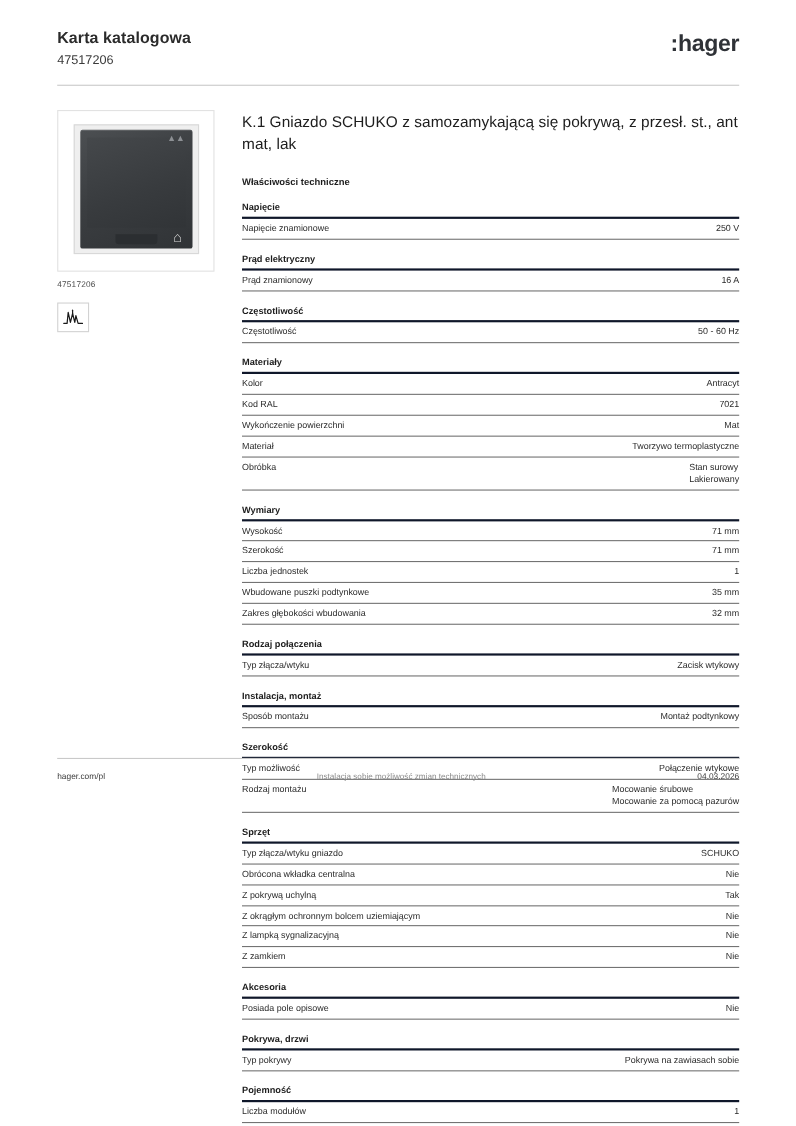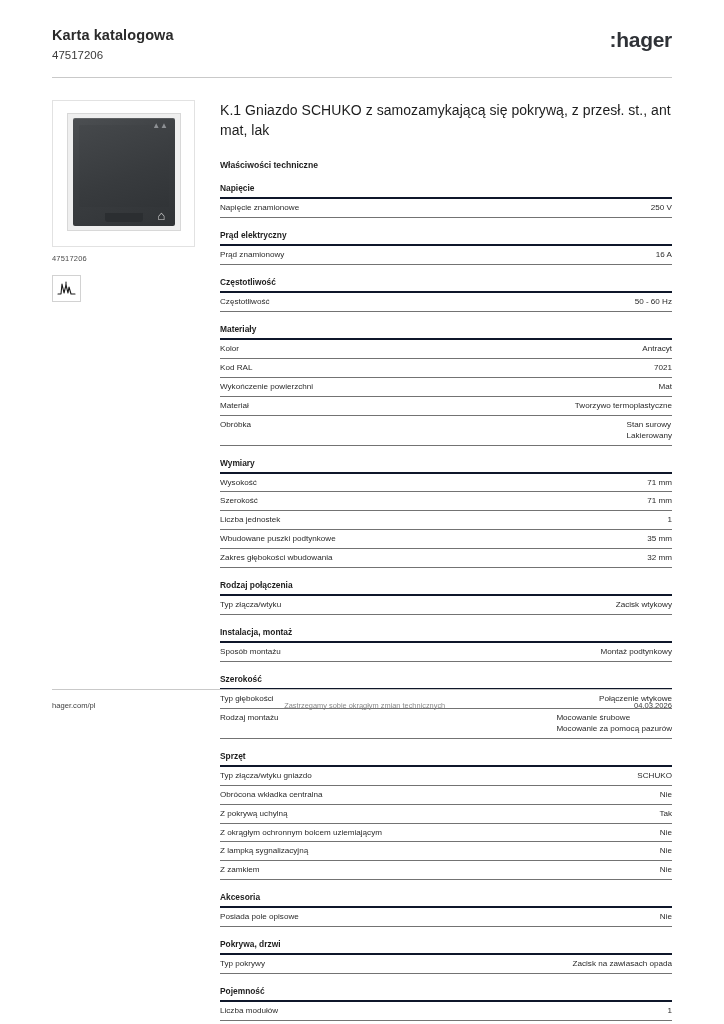--- a/index.html
+++ b/index.html
@@ -338,21 +338,21 @@
           <div class="group">
             <div class="group-title">Instalacja, montaż</div>
             <div class="row">
               <div class="label">Sposób montażu</div>
               <div class="value">Montaż podtynkowy</div>
             </div>
           </div>
           <div class="group">
             <div class="group-title">Szerokość</div>
             <div class="row">
-              <div class="label">Typ głębokości</div>
+              <div class="label">Typ możliwość</div>
               <div class="value">Połączenie wtykowe</div>
             </div>
             <div class="row">
               <div class="label">Rodzaj montażu</div>
               <div class="value">Mocowanie śrubowe
 Mocowanie za pomocą pazurów</div>
             </div>
           </div>
           <div class="group">
             <div class="group-title">Sprzęt</div>
@@ -385,21 +385,21 @@
             <div class="group-title">Akcesoria</div>
             <div class="row">
               <div class="label">Posiada pole opisowe</div>
               <div class="value">Nie</div>
             </div>
           </div>
           <div class="group">
             <div class="group-title">Pokrywa, drzwi</div>
             <div class="row">
               <div class="label">Typ pokrywy</div>
-              <div class="value">Zacisk na zawiasach opada</div>
+              <div class="value">Pokrywa na zawiasach sobie</div>
             </div>
           </div>
           <div class="group">
             <div class="group-title">Pojemność</div>
             <div class="row">
               <div class="label">Liczba modułów</div>
               <div class="value">1</div>
             </div>
           </div>
           <div class="group">
@@ -410,17 +410,17 @@
             </div>
           </div>
         </div>
     </div>
 
   </div>
 
   <div class="footer-rule"></div>
   <div class="footer">
     <div class="left">hager.com/pl</div>
-    <div class="mid">Zastrzegamy sobie okrągłym zmian technicznych</div>
+    <div class="mid">Instalacja sobie możliwość zmian technicznych</div>
     <div class="right">04.03.2026</div>
   </div>
 
 </div>
 
 </body></html>

